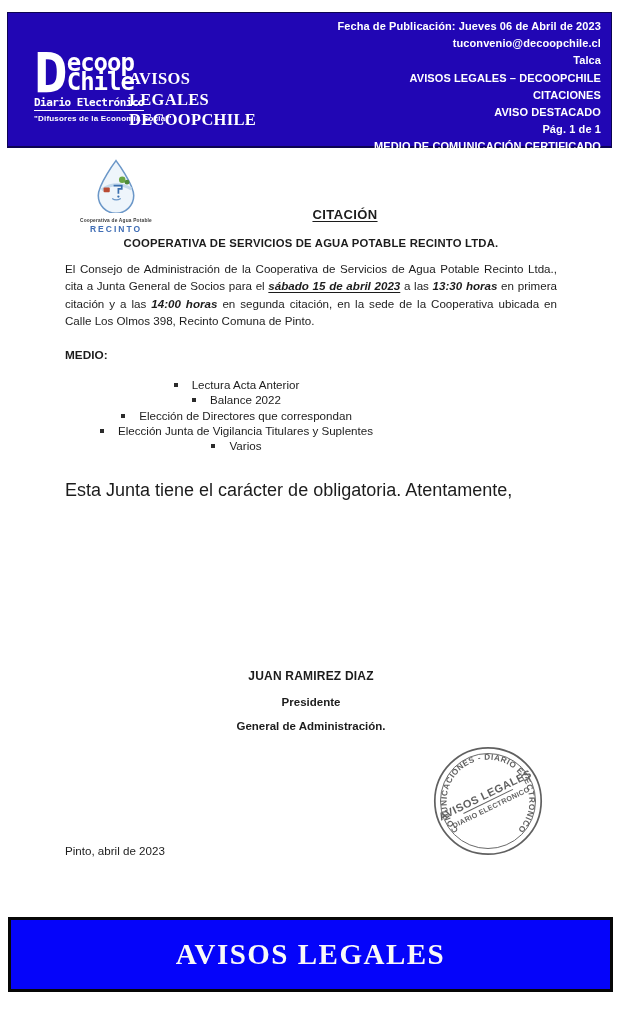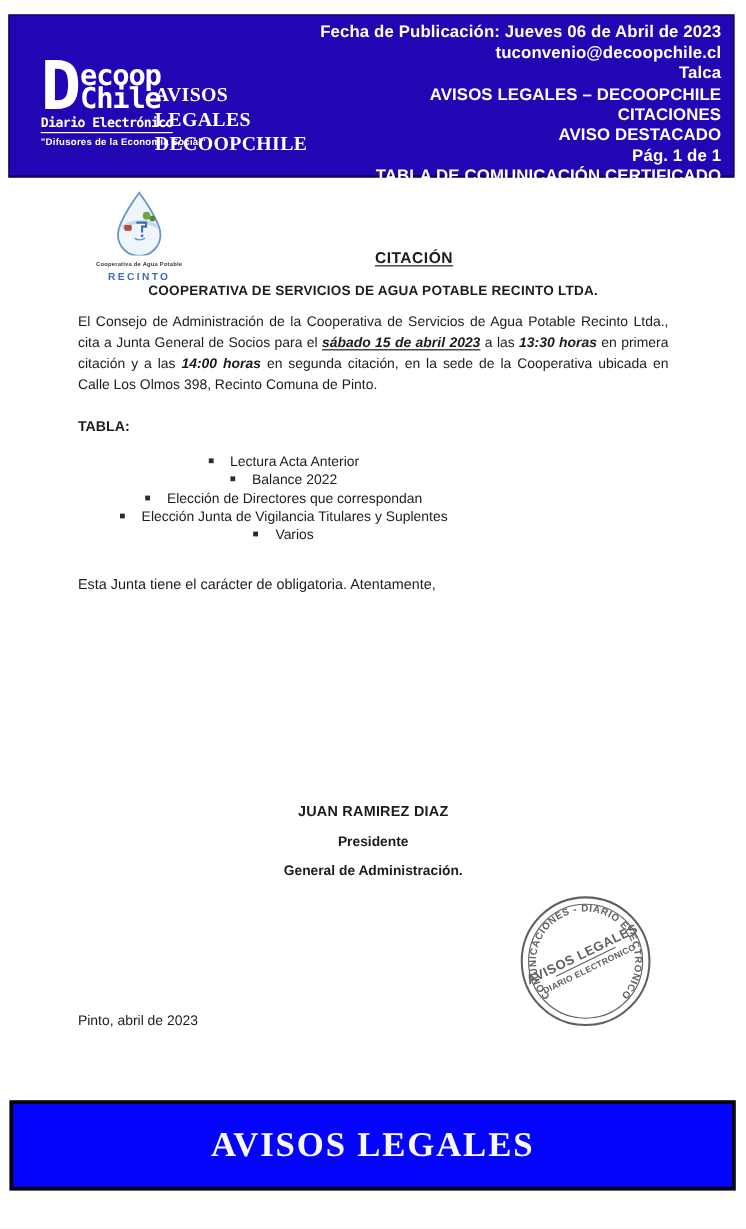--- a/index.html
+++ b/index.html
@@ -32,21 +32,21 @@
     border-bottom:1.5px solid #ffffff; display:inline-block; letter-spacing:-0.5px;
   }
   .brand-tag{font-size:8px; font-weight:700; margin-top:4px; letter-spacing:0.2px;}
   .brand-side{
     position:absolute; left:121px; top:56px;
     font-family:"Liberation Serif", serif; font-weight:700;
     font-size:16.5px; line-height:20.5px; letter-spacing:0.3px;
   }
   .header-meta{
     position:absolute; right:10px; top:5px; text-align:right;
-    font-size:14px; font-weight:700; line-height:17.2px; letter-spacing:0.1px;
+    font-size:11px; font-weight:700; line-height:17.2px; letter-spacing:0.1px;
   }
   .header-meta .email{cursor:pointer;}
   
   .coop-logo{position:absolute; left:56px; top:159px; width:120px; text-align:center;}
   .coop-org{font-size:4.8px; font-weight:700; color:#3b3b3b; margin-top:1px; letter-spacing:0.2px;}
   .coop-name{font-size:8.5px; font-weight:700; color:#3f6db5; letter-spacing:2px; margin-top:1px;}
   
   .doc-title{
     position:absolute; left:0; top:207px; width:100%; text-align:center;
     font-size:13px; font-weight:700; text-decoration:underline;
@@ -64,21 +64,21 @@
   .u{text-decoration:underline; text-underline-offset:2px;}
   .tabla-label{position:absolute; left:65px; top:348px; font-size:11.8px; font-weight:700;}
   .agenda{
     position:absolute; left:100px; top:377px; margin:0; padding:0; list-style:none;
     font-size:11.6px; line-height:15.3px;text-align:center;
   }
   .agenda li::before{
     content:""; display:inline-block; width:4px; height:4px;
     background:#2b2b2b; margin-right:14px; vertical-align:2px;
   }
-  .closing{position:absolute; left:65px; top:480px; margin:0; font-size:12px;}
+  .closing{position:absolute; left:65px; top:480px; margin:0; font-size:18px;}
   .signature{position:absolute; left:65px; top:629px; width:492px; text-align:center;}
   .sig-name{font-size:12px; font-weight:700; letter-spacing:0.2px;margin-top:40px;}
   .sig-role{font-size:11.5px; font-weight:700; margin-top:13px;}
   .sig-org{font-size:11.5px; font-weight:700; margin-top:12px;}
   .place-date{position:absolute; left:65px; top:844px; font-size:11.6px;}
   
   .stamp{position:absolute; left:431px; top:744px; opacity:0.88;}
   
   .footer-band{
     position:absolute; left:8px; top:917px; width:605px; height:75px;
@@ -115,21 +115,21 @@
     </div>
 
     <div class="header-meta">
       <div>Fecha de Publicación: Jueves 06 de Abril de 2023</div>
       <div class="email">tuconvenio@decoopchile.cl</div>
       <div>Talca</div>
       <div>AVISOS LEGALES – DECOOPCHILE</div>
       <div>CITACIONES</div>
       <div>AVISO DESTACADO</div>
       <div>Pág. 1 de 1</div>
-      <div>TABLA DE COMUNICACIÓN CERTIFICADO</div>
+      <div>MEDIO DE COMUNICACIÓN CERTIFICADO</div>
     </div>
   </header>
 
   <div class="coop-logo">
     <svg width="46" height="54" viewBox="0 0 48 56">
       <path d="M24 1.5 C24 1.5 5.5 26 5.5 38 a18.5 18.5 0 0 0 37 0 C42.5 26 24 1.5 24 1.5 Z" fill="#eef5fb" stroke="#6b97c8" stroke-width="1.6"></path>
       <path d="M9 32 Q24 22 40 31" fill="none" stroke="#c3d9ec" stroke-width="3"></path>
       <circle cx="30.5" cy="21.5" r="3.4" fill="#6aa644"></circle>
       <circle cx="35.5" cy="24" r="2.5" fill="#4e8a3a"></circle>
       <rect x="11" y="29.5" width="6.5" height="5" rx="1" fill="#b94a33"></rect>
@@ -139,21 +139,21 @@
     </svg>
     <div class="coop-org">Cooperativa de Agua Potable</div>
     <div class="coop-name">RECINTO</div>
   </div>
 
   <div class="doc-title">CITACIÓN</div>
   <div class="doc-subtitle">COOPERATIVA DE SERVICIOS DE AGUA POTABLE RECINTO LTDA.</div>
 
   <p class="body-par"><span>El Consejo de Administración de la Cooperativa de Servicios de Agua Potable Recinto Ltda., cita a Junta General de Socios para el </span><span class="b u">sábado 15 de abril 2023</span><span> a las </span><span class="b">13:30 horas</span><span> en primera citación y a las </span><span class="b">14:00 horas</span><span> en segunda citación, en la sede de la Cooperativa ubicada en Calle Los Olmos 398, Recinto Comuna de Pinto.</span></p>
 
-  <div class="tabla-label">TABLA:</div>
+  <div class="tabla-label">MEDIO:</div>
 
   <ul class="agenda">
     <li>Lectura Acta Anterior</li>
     <li>Balance 2022</li>
     <li>Elección de Directores que correspondan</li>
     <li>Elección Junta de Vigilancia Titulares y Suplentes</li>
     <li>Varios</li>
   </ul>
 
   <p class="closing">Esta Junta tiene el carácter de obligatoria. Atentamente,</p>

